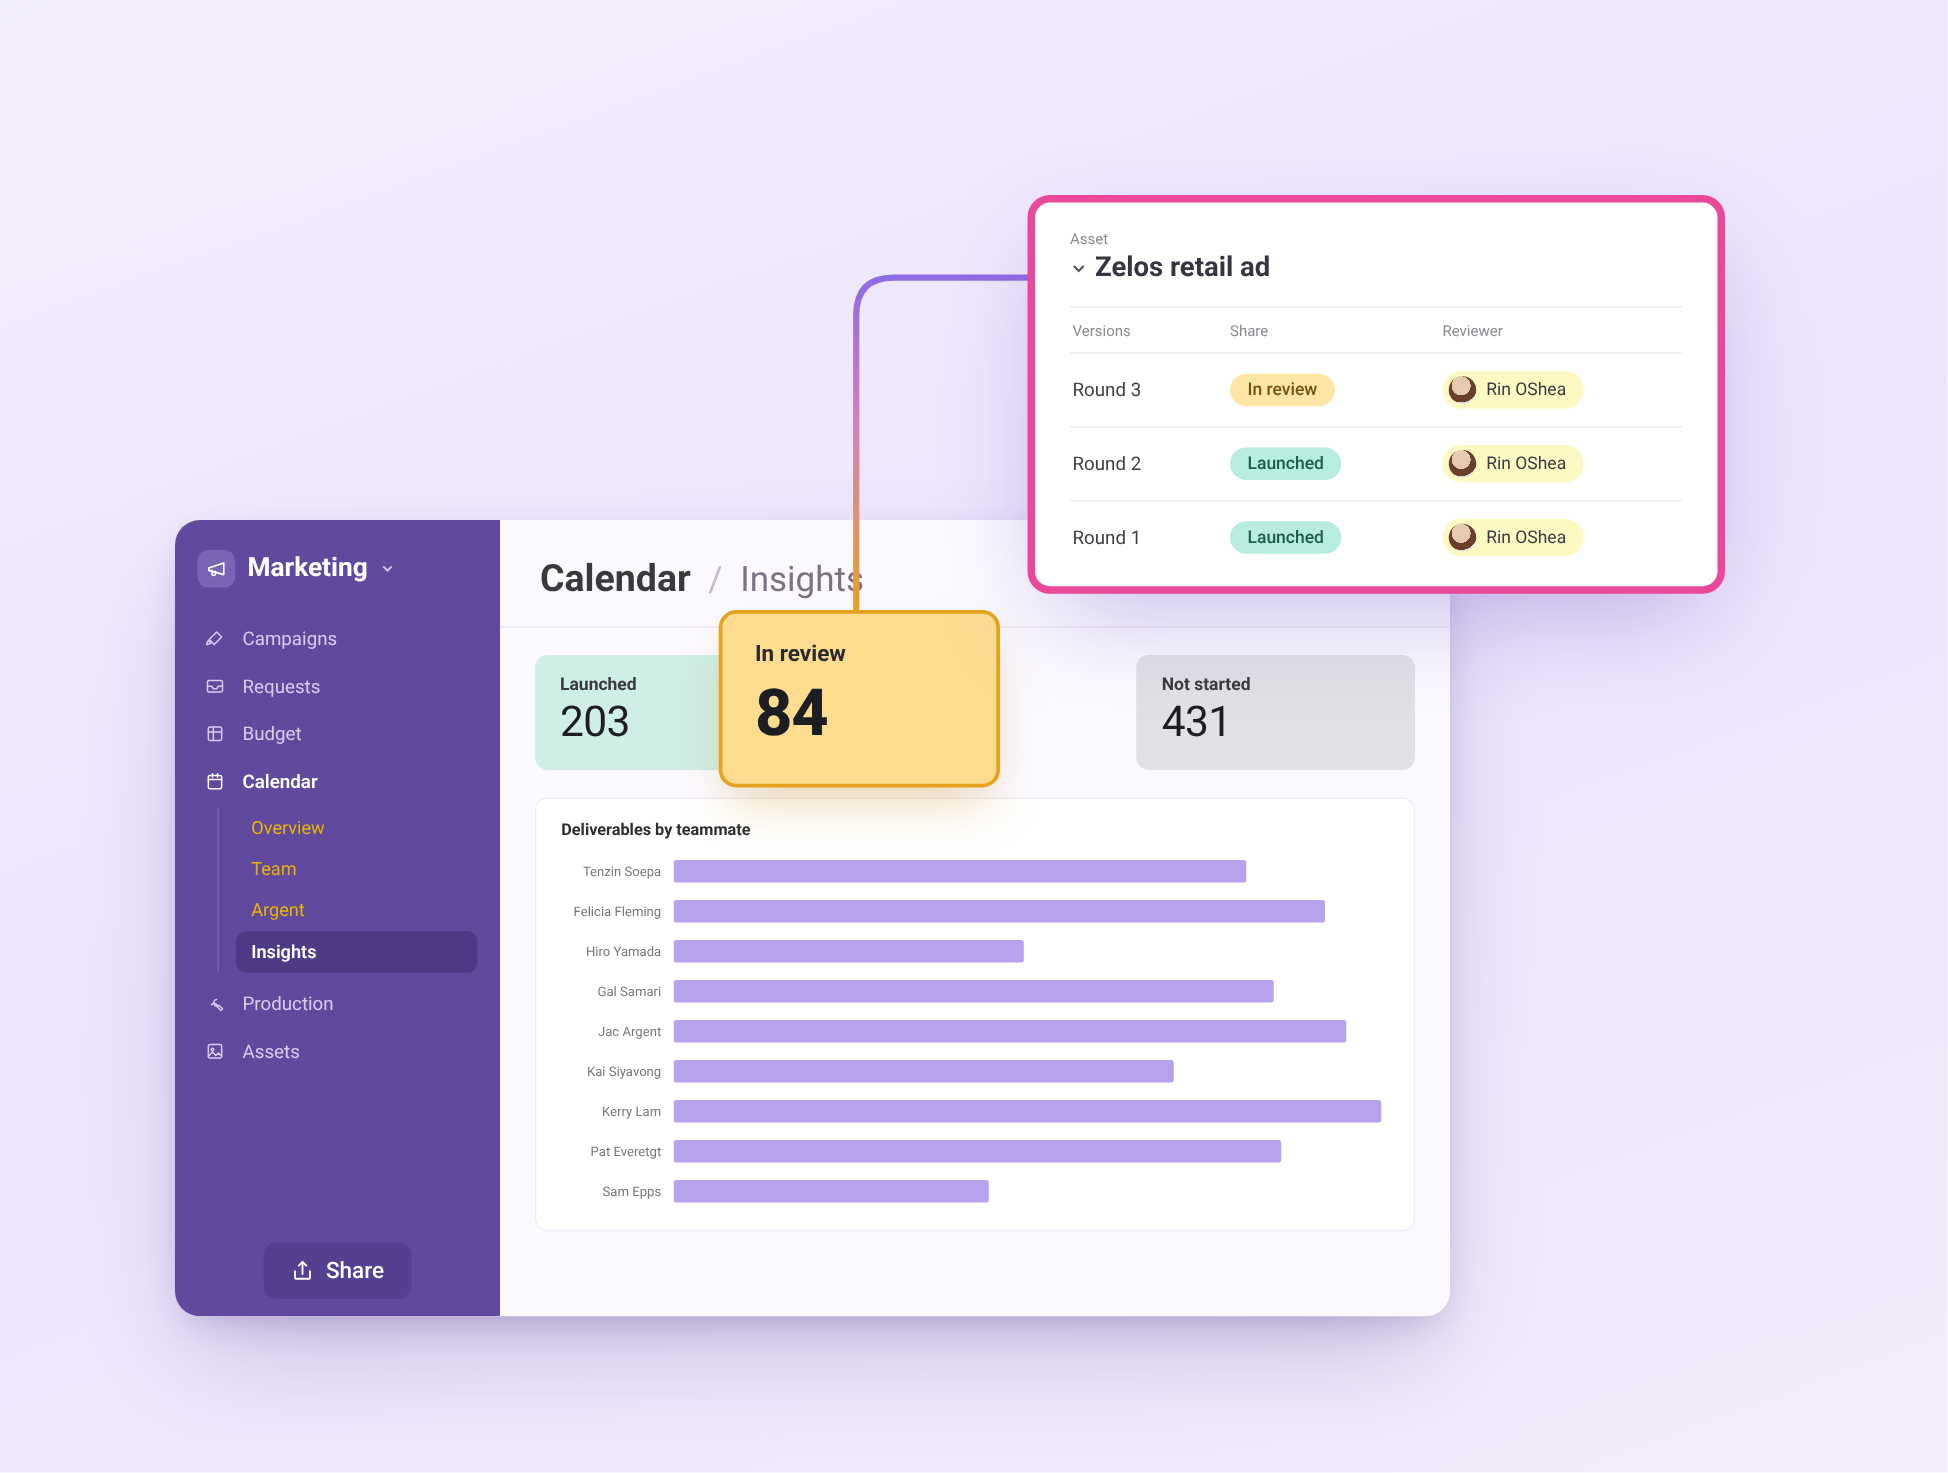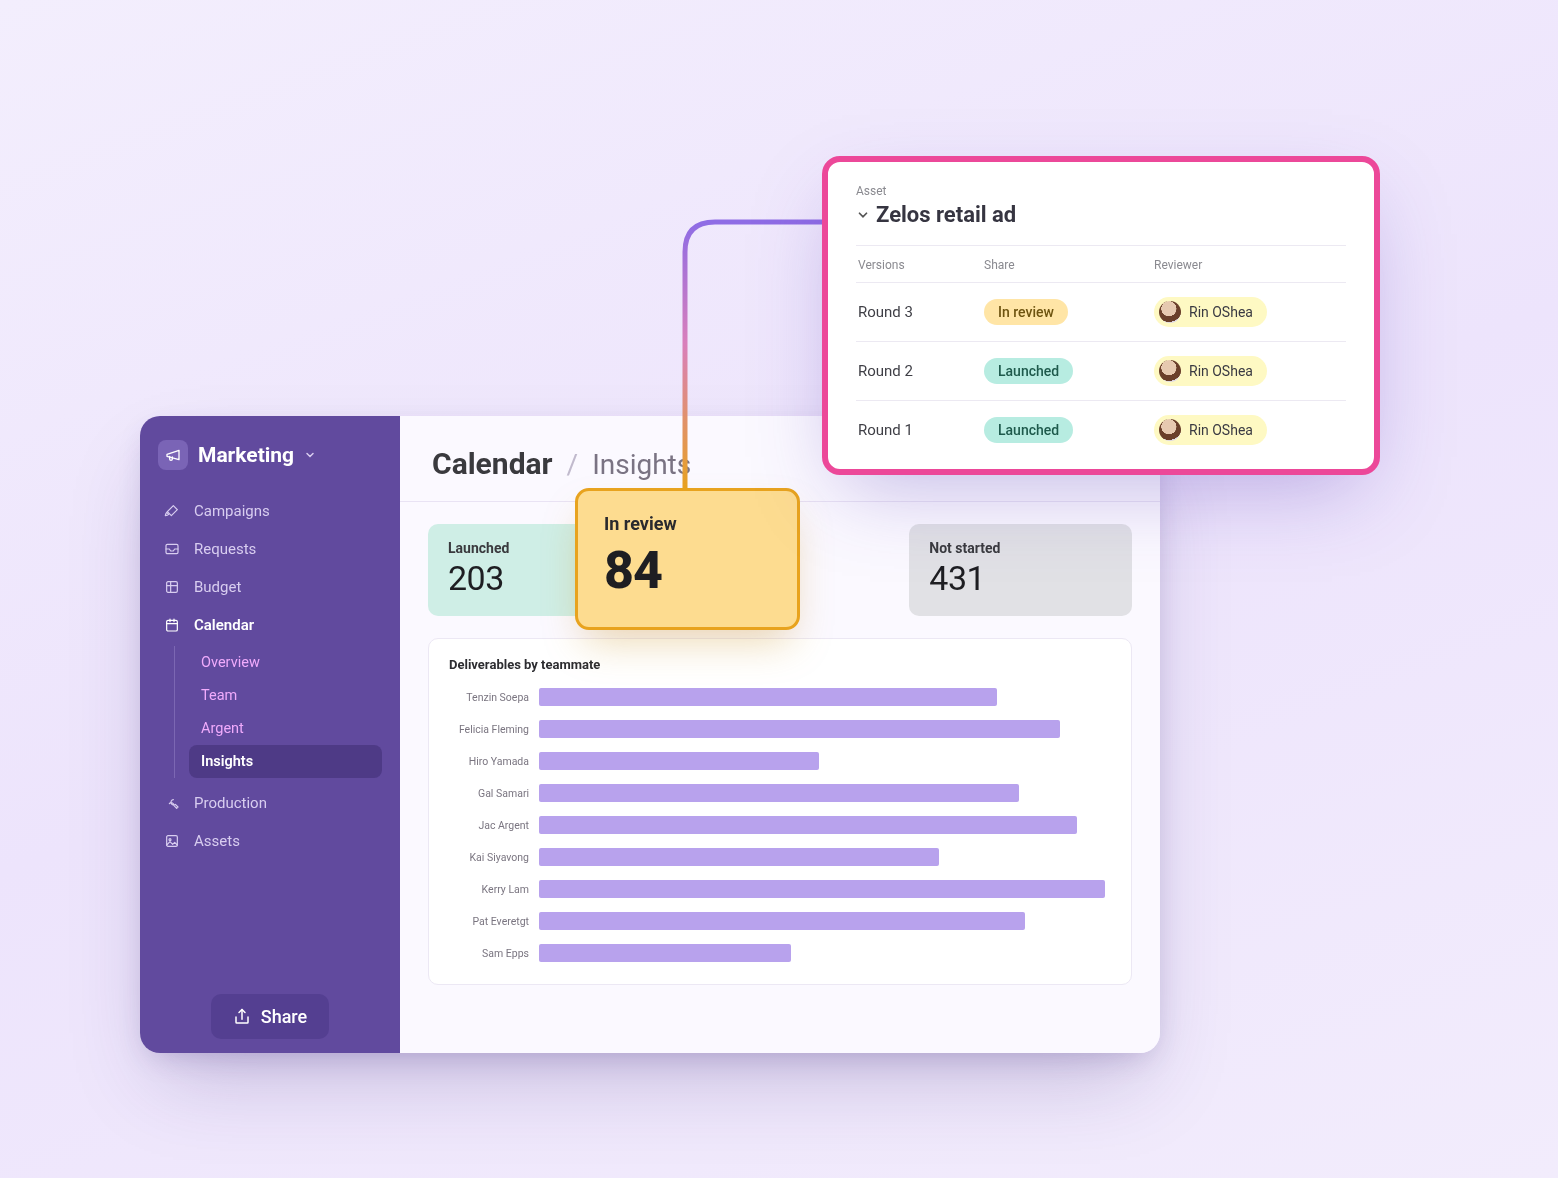--- a/index.html
+++ b/index.html
@@ -35,21 +35,21 @@
     flex-shrink: 0;
   }
   .ws-header { display:flex; align-items:center; gap:10px; margin-bottom:22px; }
   .ws-icon-wrap { width:30px; height:30px; background:#7a64b6; border-radius:8px; display:flex; align-items:center; justify-content:center; }
   .ws-title { font-size:21px; font-weight:700; color:#fff; }
   .ws-chevron svg { display:block; }
   .nav-item { display:flex; align-items:center; gap:12px; padding:10px 6px; font-size:15px; color:#d8cdf0; cursor:pointer; border-radius:8px; }
   .nav-item.active { color:#fff; font-weight:600; }
   .nav-icon { width:18px; flex-shrink:0; display:flex; }
   .subnav { margin-left:16px; border-left:1px solid #7c67b3; padding-left:14px; margin-top:2px; margin-bottom:6px; }
-  .subnav-item { padding:8px 12px; font-size:14.5px; color:#f0abfc; cursor:pointer; border-radius:8px; }
+  .subnav-item { padding:8px 12px; font-size:14.5px; color:#eab308; cursor:pointer; border-radius:8px; }
   .subnav-item.active { background:#4e3a86; color:#fff; font-weight:600; }
   .sidebar-spacer { flex:1; }
   .share-btn { align-self:center; display:flex; align-items:center; gap:10px; background:#543f91; border:none; color:#fff; font-size:18px; font-weight:500; padding:12px 22px; border-radius:10px; cursor:pointer; }
 
   .main { flex:1; background:#fbf9ff; display:flex; flex-direction:column; }
   .crumbs { padding:30px 32px 20px; display:flex; align-items:baseline; gap:14px; border-bottom:1px solid #e9e3f4; }
   .crumb-main { font-size:30px; font-weight:700; color:#3a3a3e; }
   .crumb-sep  { font-size:28px; color:#c1bacd; }
   .crumb-sub  { font-size:28px; color:#7a7383; }
 

